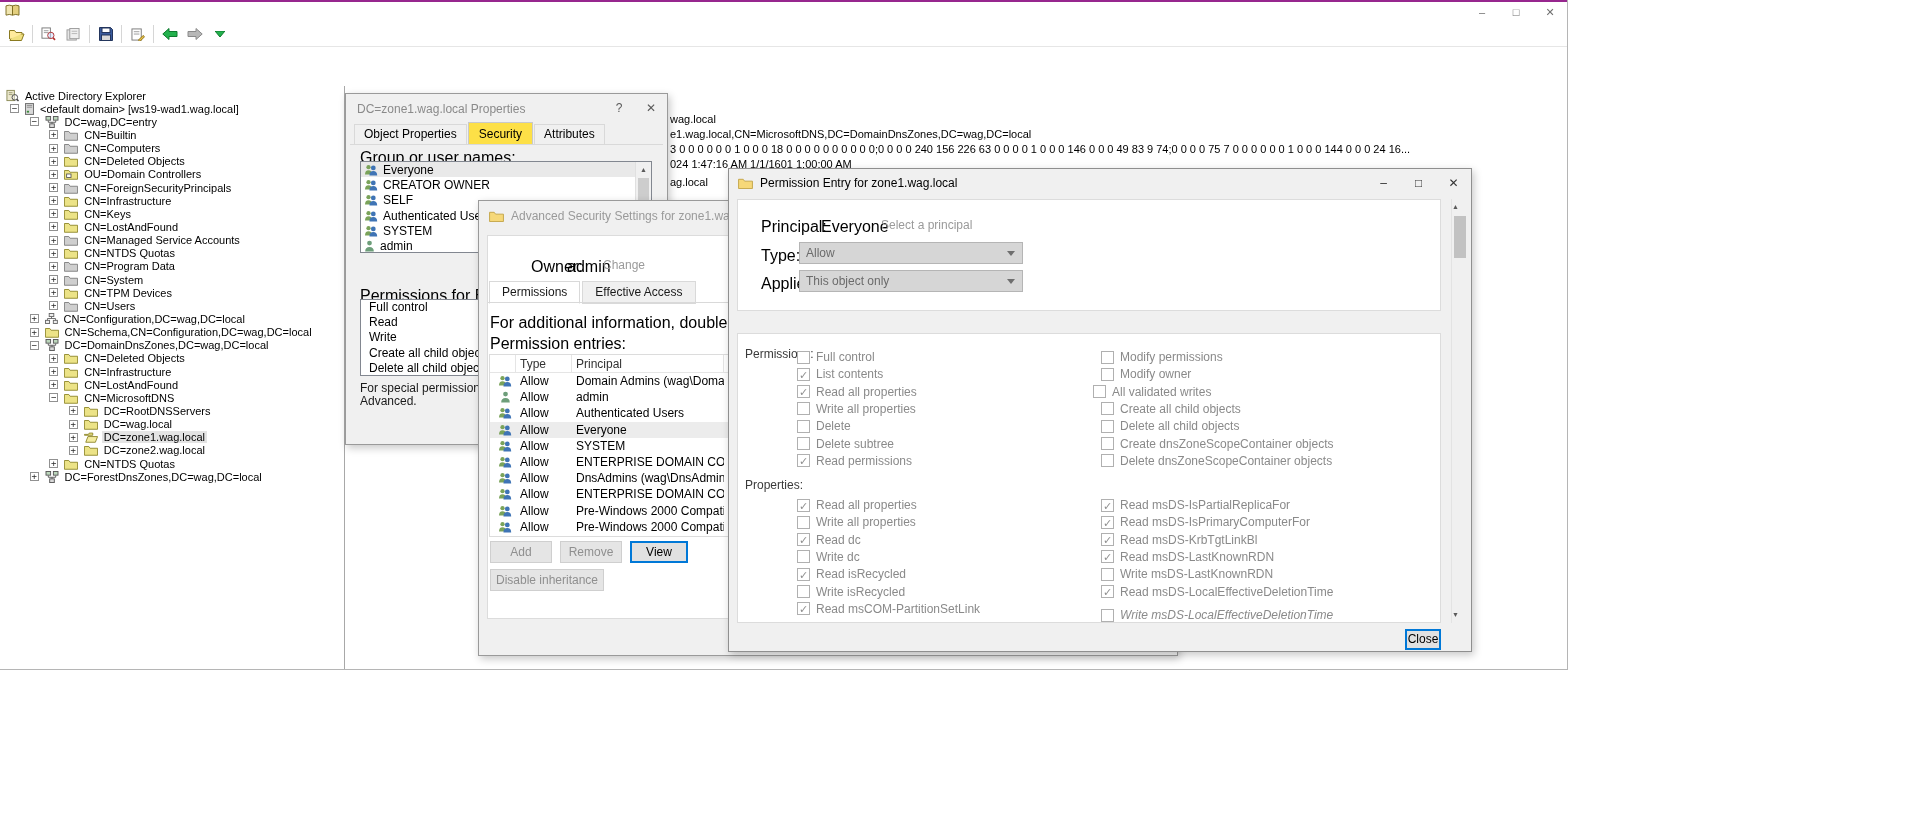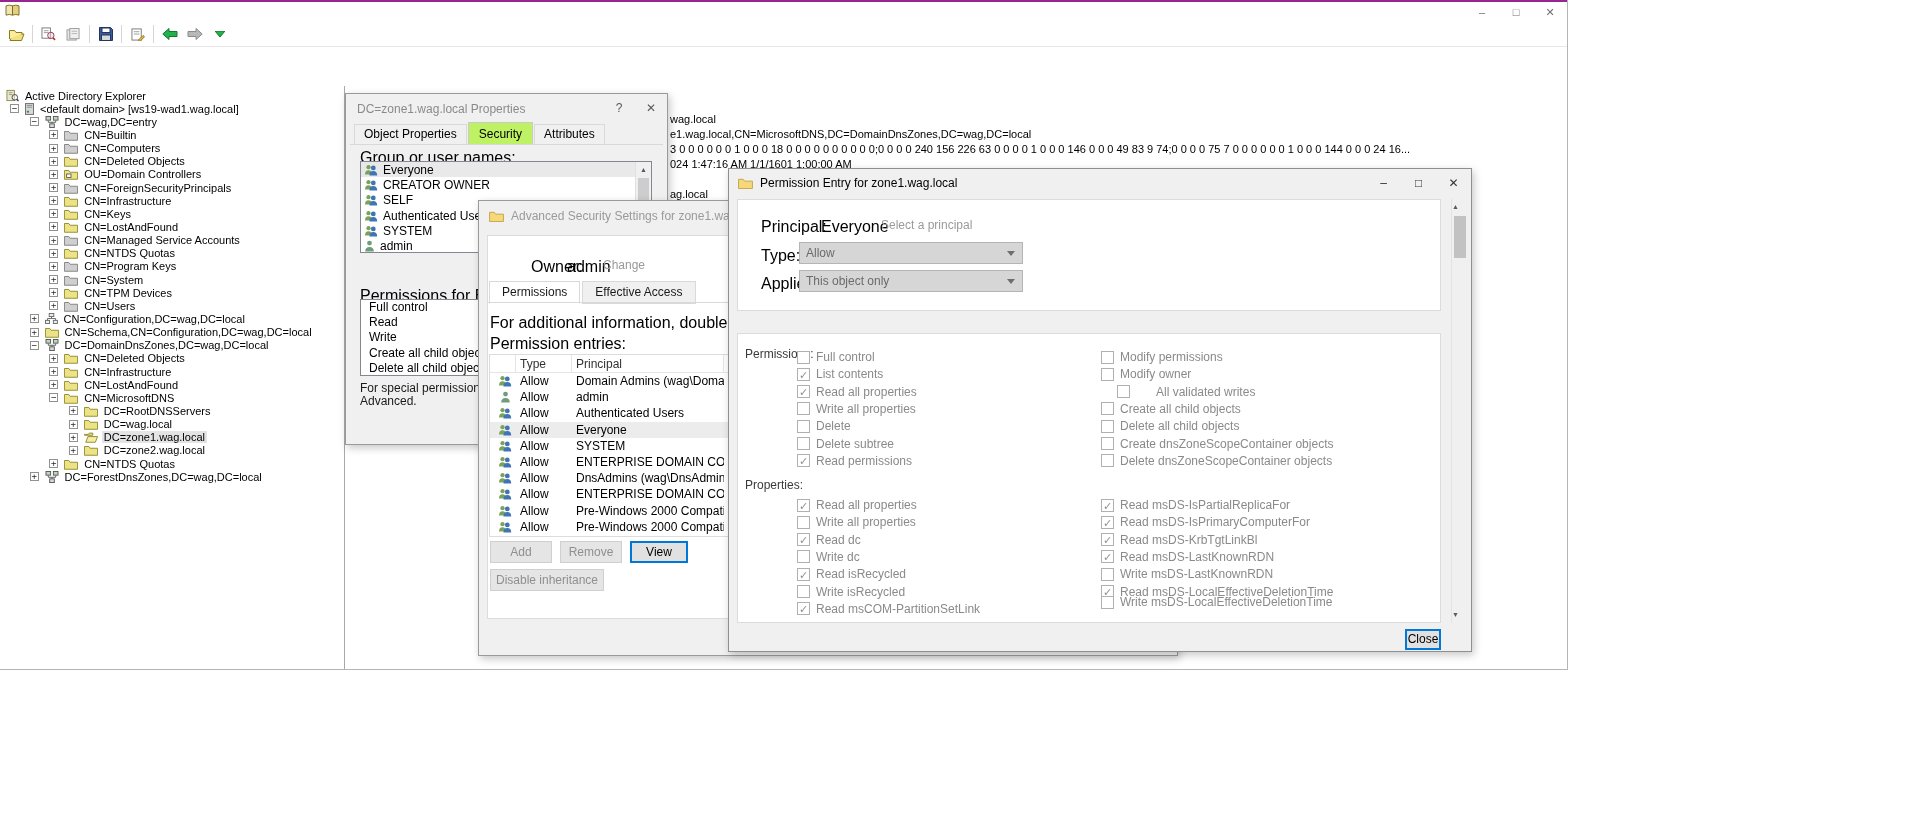--- a/index.html
+++ b/index.html
@@ -35,21 +35,21 @@
   .panel{position:absolute;background:#fff;border:1px solid #dcdcdc}
   .lbl{font-size:16px;color:#000000;white-space:nowrap}
   .graylink{font-size:12px;color:#9a9a9a;white-space:nowrap}
   
   #propdlg{left:345px;top:93px;width:323px;height:352px;z-index:10}
   #propdlg .dtitle{height:29px;padding-left:11px;color:#8a8a8a}
   #propdlg .dctrl{margin-left:auto;display:flex}
   #propdlg .dctrl span{width:32px;text-align:center;line-height:29px;font-size:12px;color:#5a5a5a}
   .tabrow{position:absolute;left:8px;top:30px;display:flex;align-items:flex-end;height:20px}
   .tab{font-size:12px;padding:2px 9px 3px;border:1px solid #d9d9d9;border-bottom:none;background:#f0f0f0;color:#000;margin-right:1px}
-  .tab.active{padding:4px 10px 4px;position:relative;top:1px;background:#bef264;border-color:#c9c9c9}
+  .tab.active{padding:4px 10px 4px;position:relative;top:1px;background:#fde047;border-color:#c9c9c9}
   .tabline{position:absolute;left:4px;top:50px;width:313px;height:1px;background:#d9d9d9}
   .listbox{position:absolute;background:#fff;border:1px solid #828790;overflow:hidden}
   .grow{display:flex;align-items:center;height:15.3px;padding-left:3px;font-size:12px;white-space:nowrap}
   .grow.sel{background:#e9e9e9}
   .grow .gicon{margin-right:5px;display:flex}
   .prow{height:15.2px;font-size:12px;padding-left:8px;line-height:15.2px;white-space:nowrap}
   .sbarv{position:absolute;right:0;top:0;width:16px;background:#f0f0f0;border-left:1px solid #e0e0e0;text-align:center}
   .sarr{height:15px;font-size:7px;color:#5a5a5a;line-height:15px}
   .sthumb{margin:1px 2px;height:26px;background:#cdcdcd}
   .foot{font-size:12px;line-height:13px;color:#1a1a1a;white-space:nowrap}
@@ -292,21 +292,21 @@
           </span>
           <span class="tlabel">CN=NTDS Quotas</span>
         </div>
         <div class="trow" style="padding-left: 49.2px;">
           <span class="exp">+</span>
           <span class="ticon">
             <svg viewBox="0 0 16 13" width="14" height="12">
               <path d="M.5 2.5 h5 l1.5 2 h8.5 v8 h-15 z" fill="#cfcfcf" stroke="#7a7a7a"></path>
             </svg>
           </span>
-          <span class="tlabel">CN=Program Keys</span>
+          <span class="tlabel">CN=Program Data</span>
         </div>
         <div class="trow" style="padding-left: 49.2px;">
           <span class="exp">+</span>
           <span class="ticon">
             <svg viewBox="0 0 16 13" width="14" height="12">
               <path d="M.5 2.5 h5 l1.5 2 h8.5 v8 h-15 z" fill="#cfcfcf" stroke="#7a7a7a"></path>
             </svg>
           </span>
           <span class="tlabel">CN=System</span>
         </div>
@@ -455,21 +455,21 @@
           </span>
           <span class="tlabel">DC=ForestDnsZones,DC=wag,DC=local</span>
         </div>
       </div>
   </div>
   <div class="rightpane">
       <span class="frag" style="left: 324px; top: 27px;">wag.local</span>
       <span class="frag" style="left: 324px; top: 42px;">e1.wag.local,CN=MicrosoftDNS,DC=DomainDnsZones,DC=wag,DC=local</span>
       <span class="frag" style="left: 324px; top: 57px;">3 0 0 0 0 0 0 1 0 0 0 18 0 0 0 0 0 0 0 0 0 0;0 0 0 0 240 156 226 63 0 0 0 0 1 0 0 0 146 0 0 0 49 83 9 74;0 0 0 0 75 7 0 0 0 0 0 0 1 0 0 0 144 0 0 0 24 16...</span>
       <span class="frag" style="left: 324px; top: 72px;">024 1:47:16 AM 1/1/1601 1:00:00 AM</span>
-      <span class="frag" style="left: 324px; top: 102px;">ag.local</span>
+      <span class="frag" style="left: 324px; top: 90px;">ag.local</span>
     </div>
 </div>
 
 <div class="dlg" id="propdlg">
   <div class="dtitle">
     <span>DC=zone1.wag.local Properties</span>
     <span class="dctrl">
       <span>?</span>
       <span>✕</span>
     </span>
@@ -793,21 +793,21 @@
         <span class="cblabel">Read permissions</span>
       </div>
       <div class="cbrow" style="left: 372px; top: 181px;">
         <span class="cb"></span>
         <span class="cblabel">Modify permissions</span>
       </div>
       <div class="cbrow" style="left: 372px; top: 198.3px;">
         <span class="cb"></span>
         <span class="cblabel">Modify owner</span>
       </div>
-      <div class="cbrow" style="left: 388px; top: 215.6px; gap: 20px;">
+      <div class="cbrow" style="left: 364px; top: 215.6px;">
         <span class="cb"></span>
         <span class="cblabel">All validated writes</span>
       </div>
       <div class="cbrow" style="left: 372px; top: 232.9px;">
         <span class="cb"></span>
         <span class="cblabel">Create all child objects</span>
       </div>
       <div class="cbrow" style="left: 372px; top: 250.2px;">
         <span class="cb"></span>
         <span class="cblabel">Delete all child objects</span>
@@ -865,21 +865,21 @@
         <span class="cblabel">Read msDS-LastKnownRDN</span>
       </div>
       <div class="cbrow" style="left: 372px; top: 398.2px;">
         <span class="cb"></span>
         <span class="cblabel">Write msDS-LastKnownRDN</span>
       </div>
       <div class="cbrow" style="left: 372px; top: 415.5px;">
         <span class="cb on">✓</span>
         <span class="cblabel">Read msDS-LocalEffectiveDeletionTime</span>
       </div>
-      <div class="cbrow" style="left: 372px; top: 426px;">
+      <div class="cbrow" style="left: 372px; top: 439px; font-style: italic;">
         <span class="cb"></span>
         <span class="cblabel">Write msDS-LocalEffectiveDeletionTime</span>
       </div>
     </div>
   <div class="vsbar" style="left:722px;top:30px;height:424px">
     <div class="sarr">▲</div>
     <div class="thumb"></div>
     <div class="sarr down">▼</div>
   </div>
   <div class="btn focus" style="left:676px;top:460px;width:36px;height:21px;line-height:17px">Close</div>

